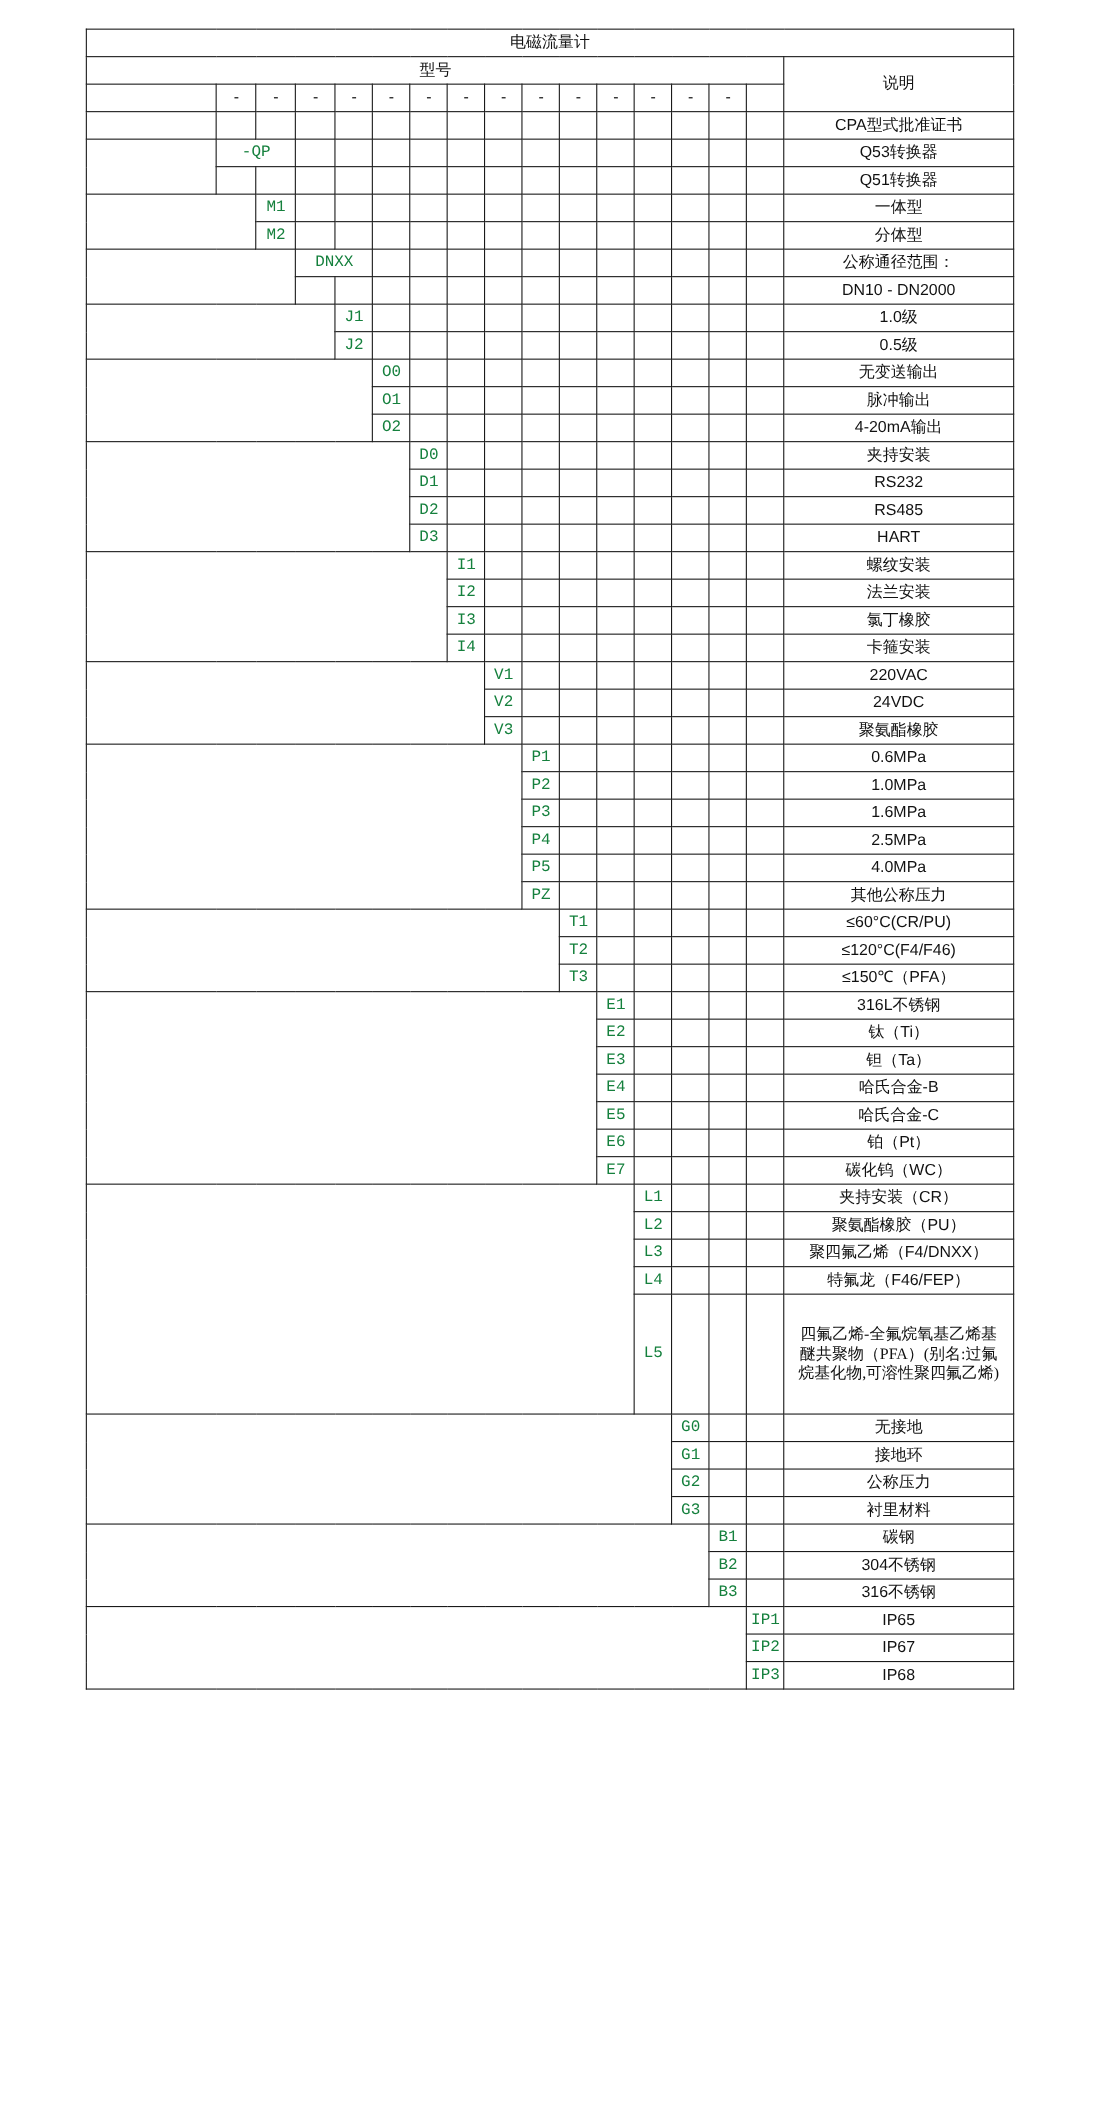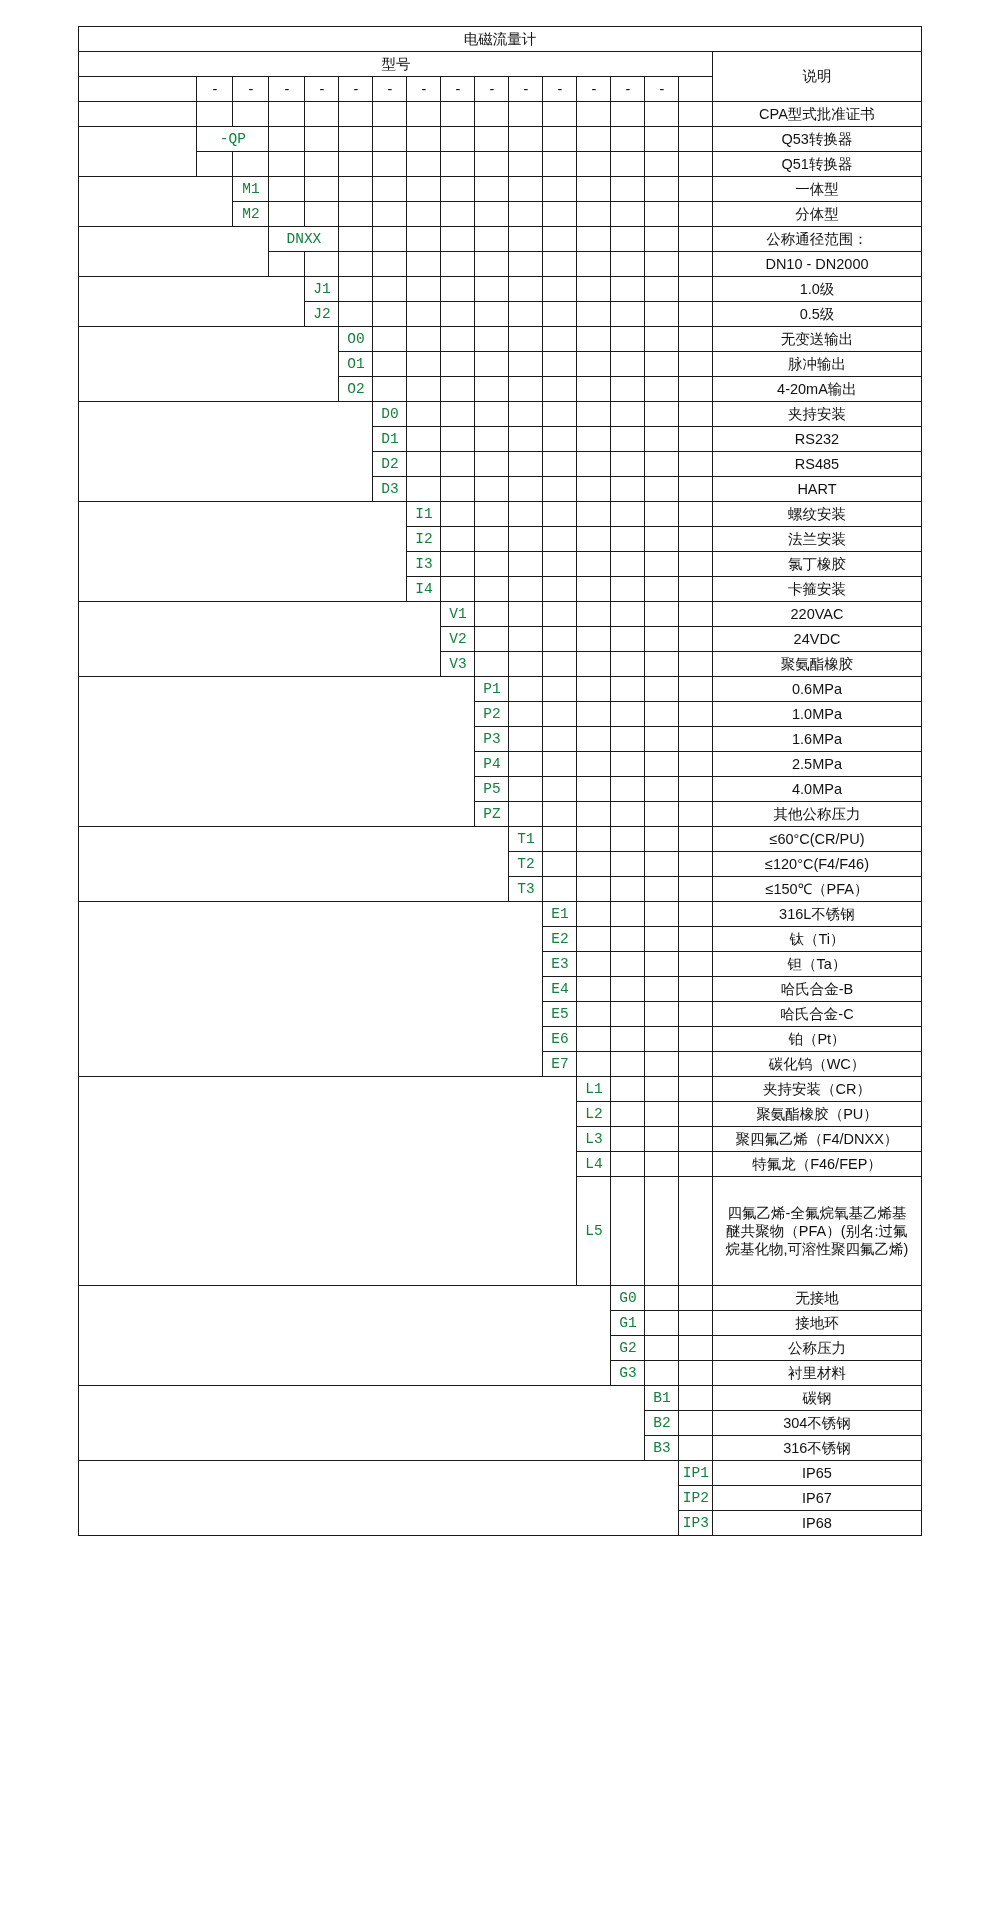--- a/index.html
+++ b/index.html
@@ -623,21 +623,21 @@
           <td class="empty"></td>
           <td class="empty"></td>
           <td class="empty"></td>
           <td class="desc">特氟龙（F46/FEP）</td>
         </tr>
         <tr>
           <td class="code" colspan="1" rowspan="1">L5</td>
           <td class="empty"></td>
           <td class="empty"></td>
           <td class="empty"></td>
-          <td class="desc multi" style="height: 96px; padding: 6px 8px;">四氟乙烯-全氟烷氧基乙烯基醚共聚物（PFA）(别名:过氟烷基化物,可溶性聚四氟乙烯)</td>
+          <td class="desc multi" style="height: 96px; padding: 6px 8px; font-family: Liberation Serif, serif;">四氟乙烯-全氟烷氧基乙烯基醚共聚物（PFA）(别名:过氟烷基化物,可溶性聚四氟乙烯)</td>
         </tr>
         <tr>
           <td class="blue" rowspan="4" colspan="13">接地类型</td>
           <td class="code" colspan="1">G0</td>
           <td class="empty"></td>
           <td class="empty"></td>
           <td class="desc">无接地</td>
         </tr>
         <tr>
           <td class="code" colspan="1">G1</td>

